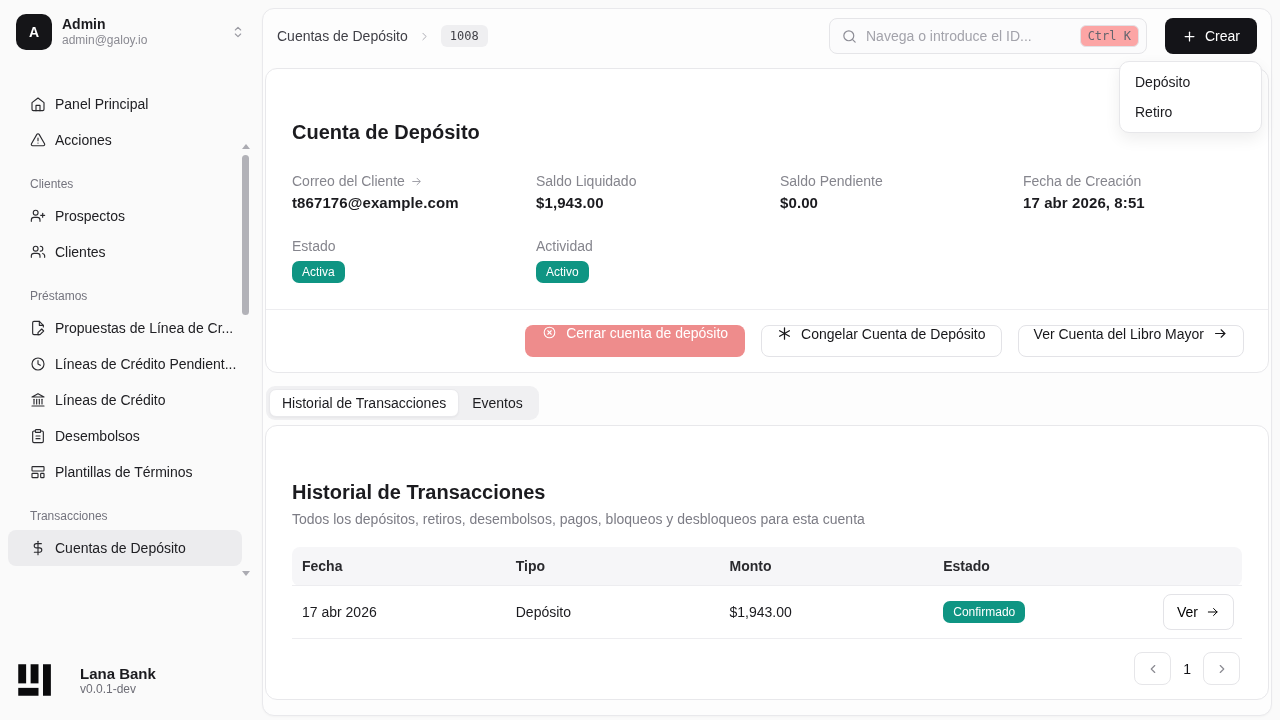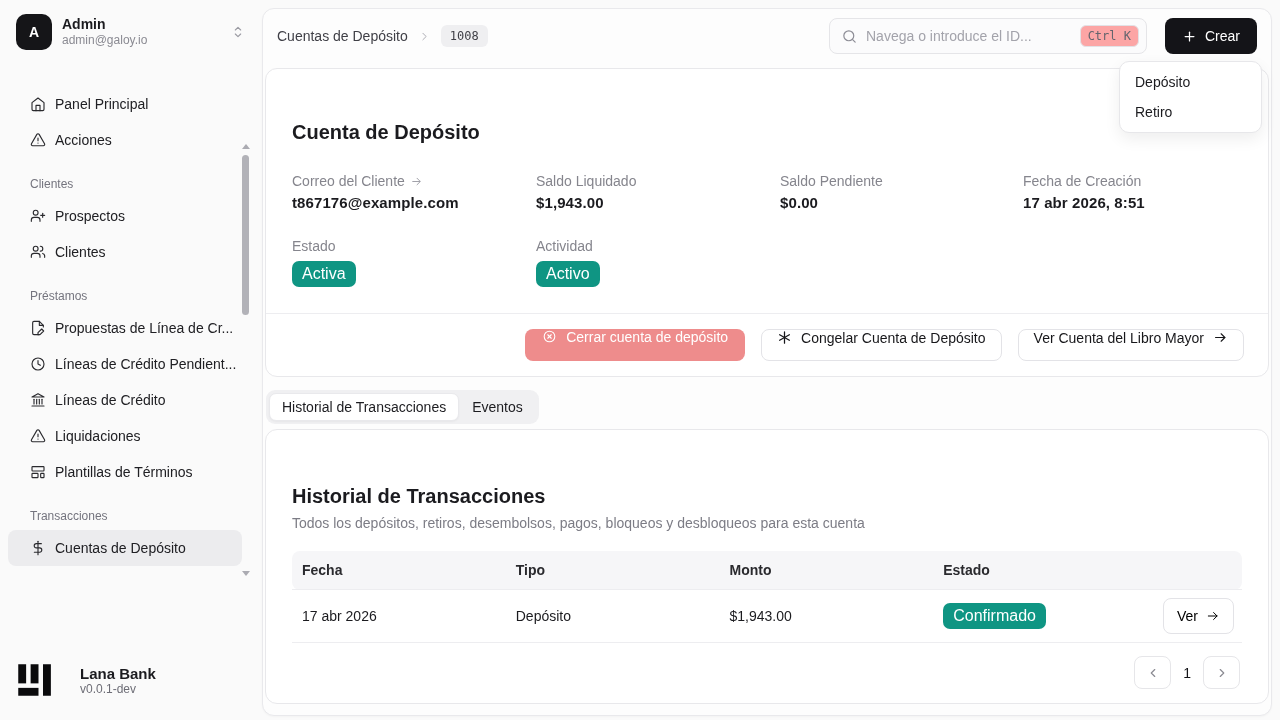--- a/index.html
+++ b/index.html
@@ -57,21 +57,21 @@
   .dropdown-item { padding:7px 10px; font-size:14px; border-radius:6px; cursor:pointer; }
 
   
   .card { background:#fff; border:1px solid #e8e8eb; border-radius:12px; margin:5px 0 0 0; }
   .card1-body { padding:19px 26px 26px 26px; }
   .card-title { font-size:20px; font-weight:bold;margin-top:33px; }
   .detail-grid { display:grid; grid-template-columns:244px 244px 243px 1fr; margin-top:29px; row-gap:27px; }
   .field-label { font-size:14px; font-weight:500; color:#85858d; display:flex; align-items:center; gap:5px; }
   .field-label .icon { width:13px; height:13px; color:#9a9aa2; }
   .field-value { font-size:15px; font-weight:bold; margin-top:5px; letter-spacing:0.1px; }
-  .badge { display:inline-block; background:#0f9583; color:#fff; font-size:16px; font-weight:500; border-radius:7px; padding:4px 10px; margin-top:7px; }
+  .badge { display:inline-block; background:#0f9583; color:#fff; font-size:12px; font-weight:500; border-radius:7px; padding:4px 10px; margin-top:7px; }
   .card1-footer { border-top:1px solid #ededf0; padding:15px 24px; display:flex; justify-content:flex-end; align-items:center; gap:16px; }
   .btn { height:32px; display:inline-flex; align-items:flex-start; gap:9px; border-radius:8px; font-size:14px; font-weight:500; font-family:inherit; cursor:pointer; }
   .btn-destructive { background:#ee8c8c; color:#fff; border:none; padding:0 17px; }
   .btn-outline { background:#fff; color:#17171a; border:1px solid #e3e3e7; padding:0 15px; }
   .btn .icon { width:15px; height:15px; }
 
   
   .tabs { display:inline-flex; align-items:center; background:#f0f0f2; border-radius:9px; padding:3px; margin:13px 0 0 1px; }
   .tab { padding:6px 13px; font-size:14px; font-weight:500; border-radius:7px; color:#1c1c20; cursor:pointer; white-space:nowrap; }
   .tab.active { background:#fff; border:1px solid #e9e9ec; box-shadow:0 1px 2px rgba(0,0,0,0.04); padding:5px 12px; }
@@ -184,26 +184,27 @@
             <line x1="14" y1="18" x2="14" y2="11"></line>
             <line x1="18" y1="18" x2="18" y2="11"></line>
             <path d="m12 2.5 9 5H3z"></path>
           </svg>
         </span>
       <span>Líneas de Crédito</span>
     </div>
     <div class="nav-item">
       <span class="icon">
           <svg viewBox="0 0 24 24">
-            <path d="m10.3 3.6-8.1 14A2 2 0 0 0 3.9 20.6h16.2a2 2 0 0 0 1.7-3l-8.1-14a2 2 0 0 0-3.4 0z"></path>
-            <line x1="12" y1="9" x2="12" y2="13"></line>
-            <line x1="12" y1="16.6" x2="12.01" y2="16.6"></line>
-          </svg>
-        </span>
-      <span>Liquidaciones</span>
+            <rect x="8" y="2.5" width="8" height="4" rx="1"></rect>
+            <path d="M16 4.5h2a2 2 0 0 1 2 2V20a2 2 0 0 1-2 2H6a2 2 0 0 1-2-2V6.5a2 2 0 0 1 2-2h2"></path>
+            <path d="M9 12h6"></path>
+            <path d="M9 16h6"></path>
+          </svg>
+        </span>
+      <span>Desembolsos</span>
     </div>
     <div class="nav-item">
       <span class="icon">
           <svg viewBox="0 0 24 24">
             <rect x="3" y="4" width="18" height="6.5" rx="1"></rect>
             <rect x="3" y="14" width="9" height="6.5" rx="1"></rect>
             <rect x="16" y="14" width="5" height="6.5" rx="1"></rect>
           </svg>
         </span>
       <span>Plantillas de Términos</span>

